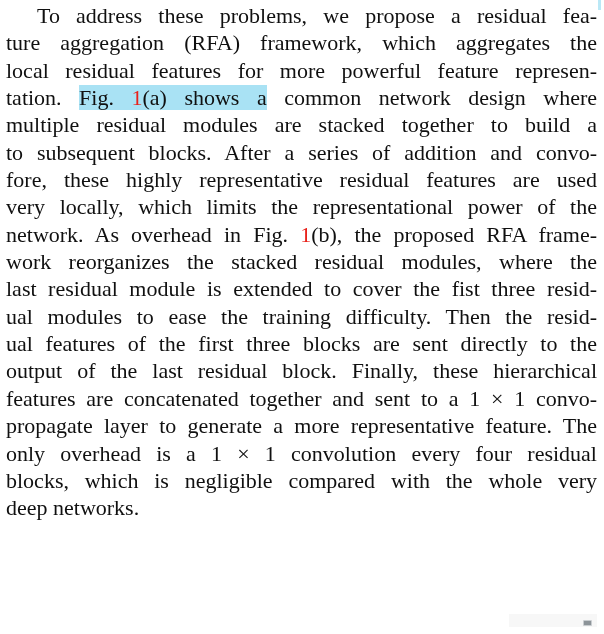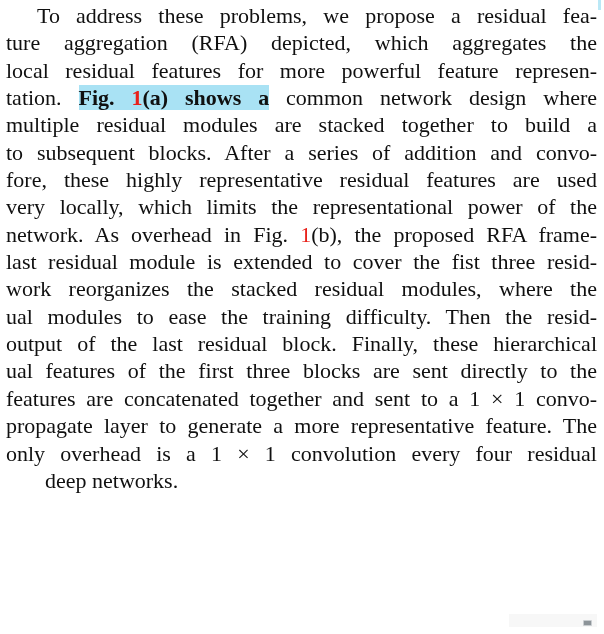--- a/index.html
+++ b/index.html
@@ -32,25 +32,23 @@
     height: 27.35px;
     overflow: hidden;
     text-align: justify;
     text-align-last: justify;
   }
   .line.first {
     text-indent: 31px;
   }
   .line.last {
     text-align-last: left;
-    margin-left: 39px;
   }
   .seg.hl {
     background: var(--hl, #a9e2f4);
-    font-weight: bold;
   }
   .seg.link {
     color: var(--link, #e8211a);
   }
   
   .top-tick {
     position: absolute;
     left: 598px;
     top: 0;
     width: 3px;
@@ -78,34 +76,35 @@
     border: 1px solid #c9cdd0;
     border-radius: 1px;
   }
 </style>
 </head>
 <body>
 
 <div class="page">
   <div class="para">
       <div class="line first"><span class="seg">To address these problems, we propose a residual fea-</span></div>
-      <div class="line"><span class="seg">ture aggregation (RFA) depicted, which aggregates the</span></div>
+      <div class="line"><span class="seg">ture aggregation (RFA) framework, which aggregates the</span></div>
       <div class="line"><span class="seg">local residual features for more powerful feature represen-</span></div>
       <div class="line"><span class="seg">tation. </span><span class="seg hl">Fig. </span><span class="seg hl link">1</span><span class="seg hl">(a) shows a</span><span class="seg"> common network design where</span></div>
       <div class="line"><span class="seg">multiple residual modules are stacked together to build a</span></div>
       <div class="line"><span class="seg">to subsequent blocks. After a series of addition and convo-</span></div>
       <div class="line"><span class="seg">fore, these highly representative residual features are used</span></div>
       <div class="line"><span class="seg">very locally, which limits the representational power of the</span></div>
       <div class="line"><span class="seg">network. As overhead in Fig. </span><span class="seg link">1</span><span class="seg">(b), the proposed RFA frame-</span></div>
+      <div class="line"><span class="seg">work reorganizes the stacked residual modules, where the</span></div>
       <div class="line"><span class="seg">last residual module is extended to cover the fist three resid-</span></div>
-      <div class="line"><span class="seg">work reorganizes the stacked residual modules, where the</span></div>
       <div class="line"><span class="seg">ual modules to ease the training difficulty. Then the resid-</span></div>
+      <div class="line"><span class="seg">ual features of the first three blocks are sent directly to the</span></div>
       <div class="line"><span class="seg">output of the last residual block. Finally, these hierarchical</span></div>
-      <div class="line"><span class="seg">ual features of the first three blocks are sent directly to the</span></div>
       <div class="line"><span class="seg">features are concatenated together and sent to a 1 × 1 convo-</span></div>
       <div class="line"><span class="seg">propagate layer to generate a more representative feature. The</span></div>
       <div class="line"><span class="seg">only overhead is a 1 × 1 convolution every four residual</span></div>
+      <div class="line"><span class="seg">blocks, which is negligible compared with the whole very</span></div>
       <div class="line last"><span class="seg">deep networks.</span></div>
     </div>
   <div class="top-tick"></div>
   <div class="faint-box"></div>
   <div class="tiny-cursor"></div>
 </div>
 
 </body></html>

